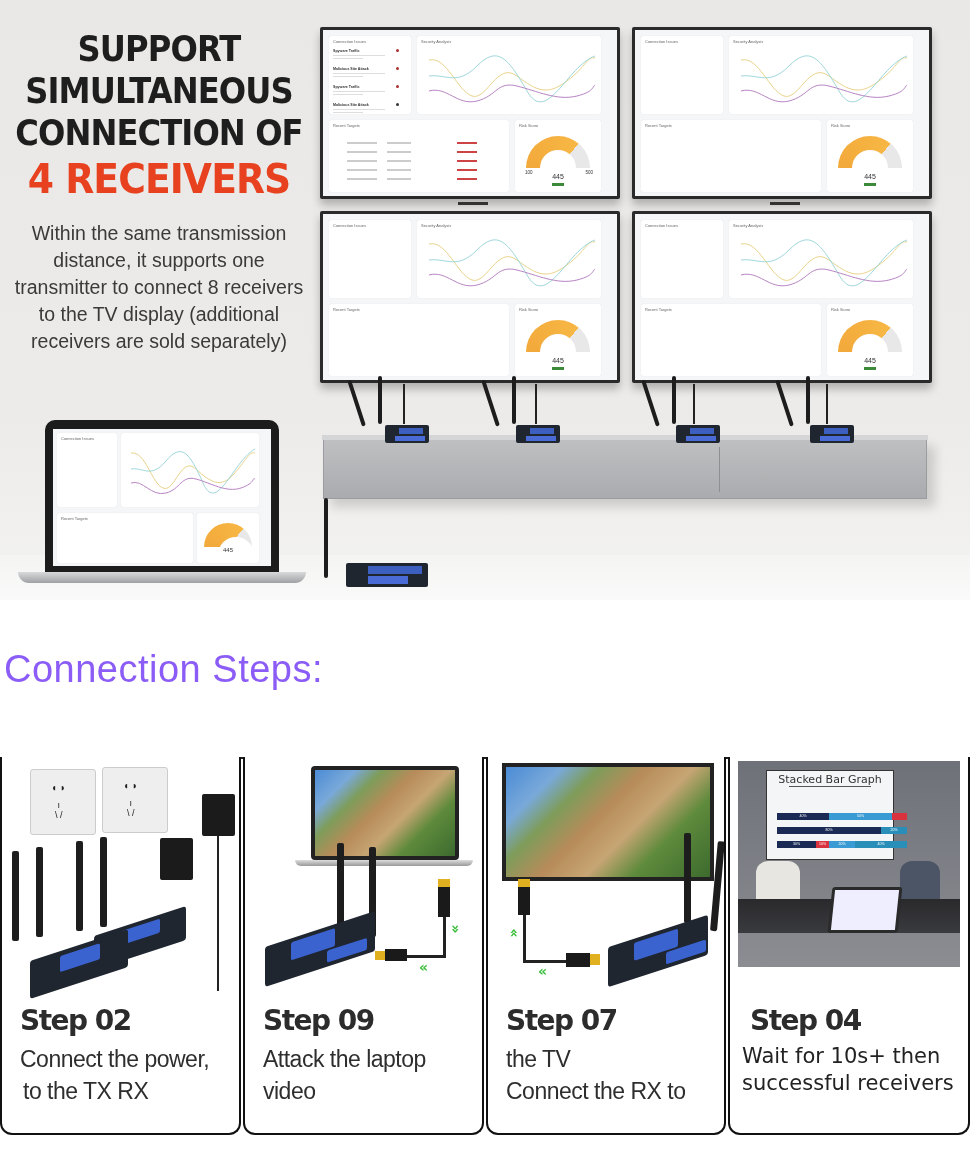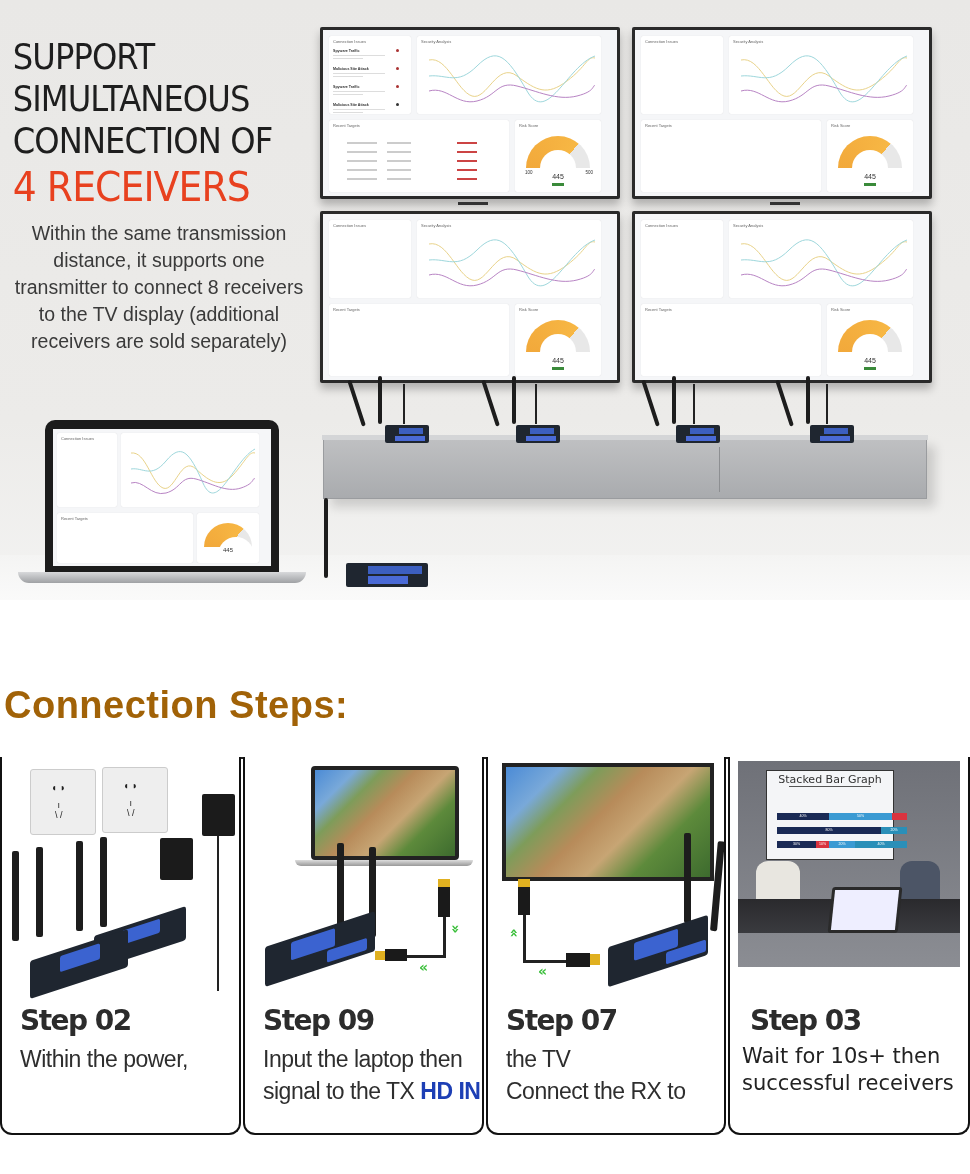--- a/index.html
+++ b/index.html
@@ -1,19 +1,19 @@
 <!DOCTYPE html>
 <html><head>
 <meta charset="utf-8">
 <style>
 *{box-sizing:border-box;margin:0;padding:0}
 body{width:970px;height:1174px;background:#fff;font-family:"Liberation Sans",sans-serif;position:relative;overflow:hidden}
 .hero{position:absolute;left:0;top:0;width:970px;height:600px;background:linear-gradient(180deg,#e9e8e6 0%,#ecebe9 70%,#f3f3f2 100%)}
 .hero-floor{position:absolute;left:0;top:555px;width:970px;height:45px;background:linear-gradient(180deg,#f4f4f3,#fafafa)}
-.headline{position:absolute;left:0;top:36px;width:318px;text-align:left;font-family:"DejaVu Sans",sans-serif;font-weight:normal;letter-spacing:-1px}
+.headline{position:absolute;left:0;top:28px;width:318px;text-align:center;font-family:"DejaVu Sans",sans-serif;font-weight:bold;letter-spacing:-1px}
 .headline .l{display:block;font-size:35px;line-height:42px;color:#1e1e1e;transform:scaleX(0.92)}
 .headline .r{display:block;font-size:41px;line-height:50px;color:#e8411f;transform:scaleX(0.92)}
 .desc{position:absolute;left:10px;top:220px;width:298px;text-align:center;font-size:19.5px;line-height:27px;color:#3a3a3a;font-family:"Liberation Sans",sans-serif}
 
 .tv{position:absolute;width:300px;height:172px;background:#2a2a2a;padding:3px;border-radius:2px;box-shadow:0 6px 8px rgba(0,0,0,.25)}
 .tv .scr{width:100%;height:100%;background:#f5f6f8;position:relative;overflow:hidden}
 .tv .stand{position:absolute;bottom:-6px;left:46%;width:30px;height:3px;background:#333}
 .pane{position:absolute;background:#fff;border-radius:2px;box-shadow:0 0 1px rgba(0,0,0,.15)}
 .ptitle{position:absolute;left:4px;top:3px;font-size:4px;color:#666}
 .issue{position:absolute;left:4px;width:60px;font-size:3.5px;color:#333}
@@ -37,21 +37,21 @@
 .ant{position:absolute;width:4px;height:48px;background:#1d1d1d;border-radius:2px;transform-origin:bottom center}
 .cable{position:absolute;width:2px;background:#222}
 
 .laptop{position:absolute;left:45px;top:420px;width:234px;height:152px;background:#1c1c1c;border-radius:10px 10px 0 0;padding:9px 8px 6px 8px}
 .laptop .scr{width:100%;height:100%;background:#f5f6f8;position:relative;overflow:hidden}
 .laptop-base{position:absolute;left:18px;top:572px;width:288px;height:11px;background:linear-gradient(180deg,#d8d9db,#9fa1a4);border-radius:0 0 14px 14px}
 .tx{position:absolute;left:346px;top:563px;width:82px;height:24px;background:#1f2630;border-radius:2px}
 .tx .blue{position:absolute;left:22px;top:3px;width:54px;height:8px;background:#3c5fc0}
 .tx .blue2{position:absolute;left:22px;top:13px;width:40px;height:8px;background:#4a6ad6}
 
-.section-title{position:absolute;left:4px;top:684px;font-family:"Liberation Sans",sans-serif;font-weight:bold;font-size:38px;color:#a16207;letter-spacing:0.5px}
+.section-title{position:absolute;left:4px;top:648px;font-family:"Liberation Sans",sans-serif;font-weight:normal;font-size:38px;color:#8b5cf6;letter-spacing:0.5px}
 .topline{position:absolute;left:0;top:757px;width:970px;height:2px;background:#222}
 .step{position:absolute;top:757px;height:378px;border:2px solid #111;border-top:none;border-radius:0 0 12px 12px;background:#fff;overflow:hidden}
 .step .img{position:absolute;left:0;right:0;top:4px;height:235px}
 .step-h{position:absolute;left:18px;top:247px;font-family:"DejaVu Sans",sans-serif;font-weight:bold;font-size:28px;color:#2c2c2c;letter-spacing:-1.5px}
 .step-t{position:absolute;left:18px;top:286px;font-size:23px;line-height:32px;color:#2e2e2e;font-family:"Liberation Sans",sans-serif;letter-spacing:-0.5px}
 .hd{color:#1d3fb5;font-weight:bold}
 .step4 .step-t{font-family:"DejaVu Sans",sans-serif;font-size:21px;line-height:27px;letter-spacing:0;color:#222;left:12px}
 
 .outlet{position:absolute;width:66px;height:66px;background:#eeeeee;border:1px solid #ccc;border-radius:3px}
 .outlet:before{content:"◖ ◗";position:absolute;left:20px;top:12px;font-size:10px;color:#222}
@@ -325,21 +325,22 @@
     <div class="ant" style="left:98px;top:76px;height:90px;width:7px"></div>
     <div class="device" style="left:92px;top:160px;width:92px;height:34px">
         <div class="pad" style="left:28px;top:4px;width:38px;height:14px"></div>
       </div>
     <div class="device" style="left:28px;top:184px;width:98px;height:38px">
         <div class="pad" style="left:30px;top:5px;width:40px;height:16px"></div>
       </div>
   </div>
   <div class="step-h">Step 02</div>
   <div class="step-t">
-    <div>Within the power,</div>
+    <div>Connect the power,</div>
+    <div style="padding-left:3px">to the TX  RX</div>
   </div>
 </div>
 
 <div class="step" style="left:243px;width:241px">
   <div class="img">
     <div class="scene movie" style="left:66px;top:5px;width:148px;height:94px;border:4px solid #222;border-radius:4px"></div>
     <div style="position:absolute;left:50px;top:99px;width:178px;height:6px;background:linear-gradient(180deg,#ddd,#999);border-radius:0 0 6px 6px"></div>
     <div class="ant" style="left:92px;top:82px;height:90px;width:7px"></div>
     <div class="ant" style="left:124px;top:86px;height:90px;width:7px"></div>
     <div class="device" style="left:20px;top:168px;width:110px;height:40px">
@@ -350,22 +351,21 @@
     <div class="hdmi" style="left:193px;top:126px;width:12px;height:30px"></div>
     <div class="cable" style="left:198px;top:156px;height:40px;width:3px"></div>
     <div class="cable" style="left:160px;top:194px;height:3px;width:41px"></div>
     <div class="hdmi" style="left:140px;top:188px;width:22px;height:12px"></div>
     <div class="gold" style="left:130px;top:190px;width:10px;height:9px"></div>
     <div class="arrowg" style="left:206px;top:160px;transform:rotate(90deg)">»</div>
     <div class="arrowg" style="left:174px;top:198px">«</div>
   </div>
   <div class="step-h">Step 09</div>
   <div class="step-t">
-    <div>Input the laptop then</div>
-    <div><span>signal to the TX</span> <span class="hd">HD IN</span></div>
+    <div>Attack the laptop video</div>
   </div>
 </div>
 
 <div class="step" style="left:486px;width:240px">
   <div class="img">
     <div class="scene movie" style="left:14px;top:2px;width:212px;height:118px;border:4px solid #222"></div>
     <div class="ant" style="left:196px;top:72px;height:90px;width:7px"></div>
     <div class="ant" style="left:222px;top:80px;height:90px;width:7px;transform:rotate(5deg)"></div>
     <div class="device" style="left:120px;top:170px;width:100px;height:40px">
         <div class="pad" style="left:26px;top:4px;width:44px;height:18px"></div>
@@ -410,18 +410,18 @@
         </div>
       </div>
       <div class="person" style="left:18px;top:100px;width:44px;height:46px"></div>
       <div class="person" style="left:162px;top:100px;width:40px;height:46px;background:#4c5566"></div>
       <div class="desk"></div>
       <div class="mlaptop">
           <div></div>
         </div>
     </div>
   </div>
-  <div class="step-h" style="left:20px">Step 03</div>
+  <div class="step-h" style="left:20px">Step 04</div>
   <div class="step-t">
     <div>Wait for 10s+ then</div>
     <div>successful receivers</div>
   </div>
 </div>
 
 </body></html>

